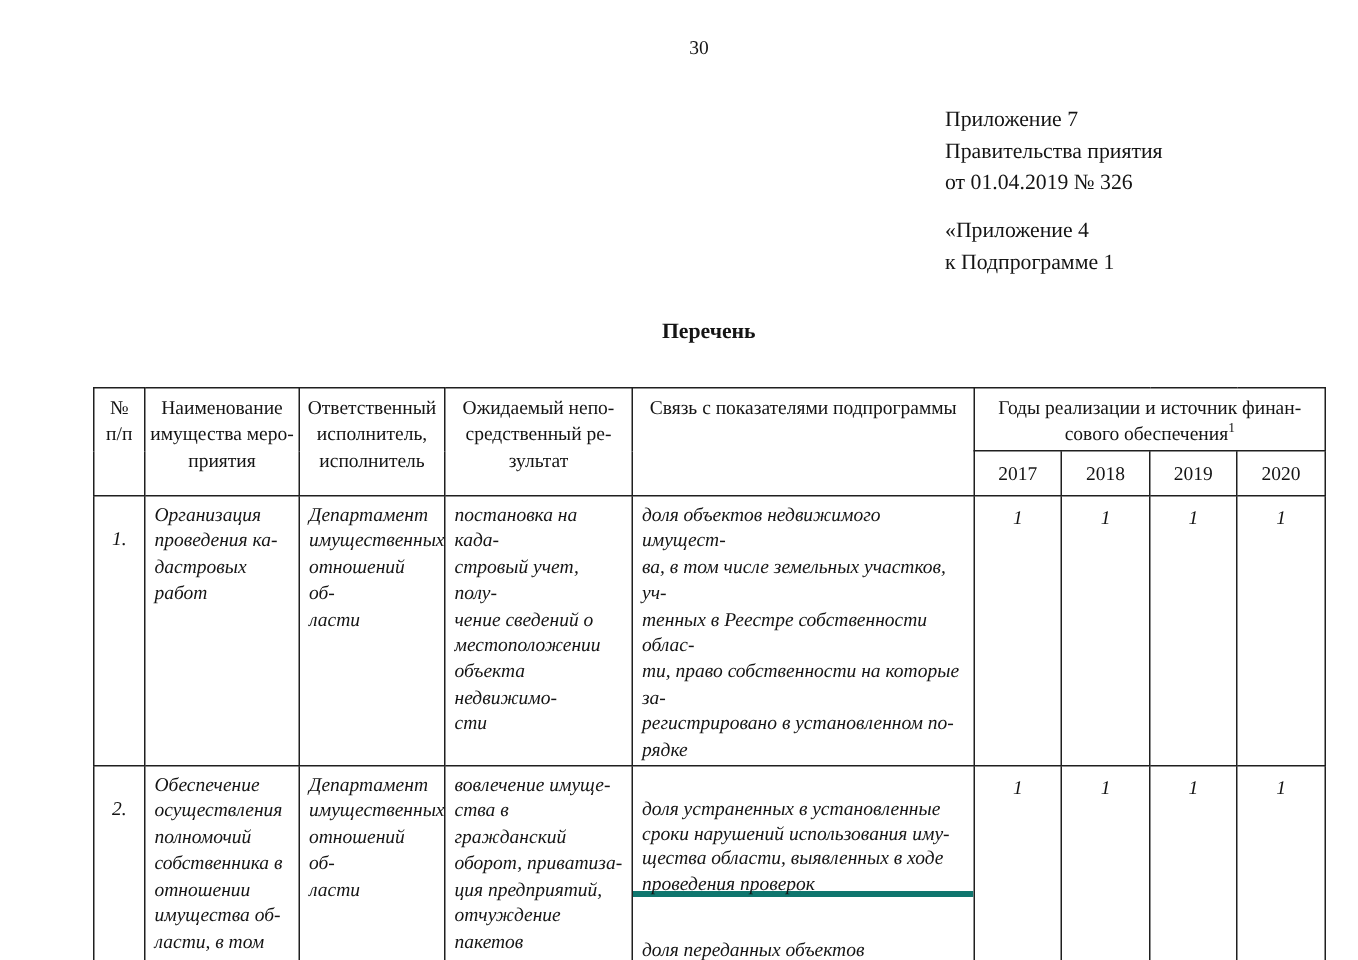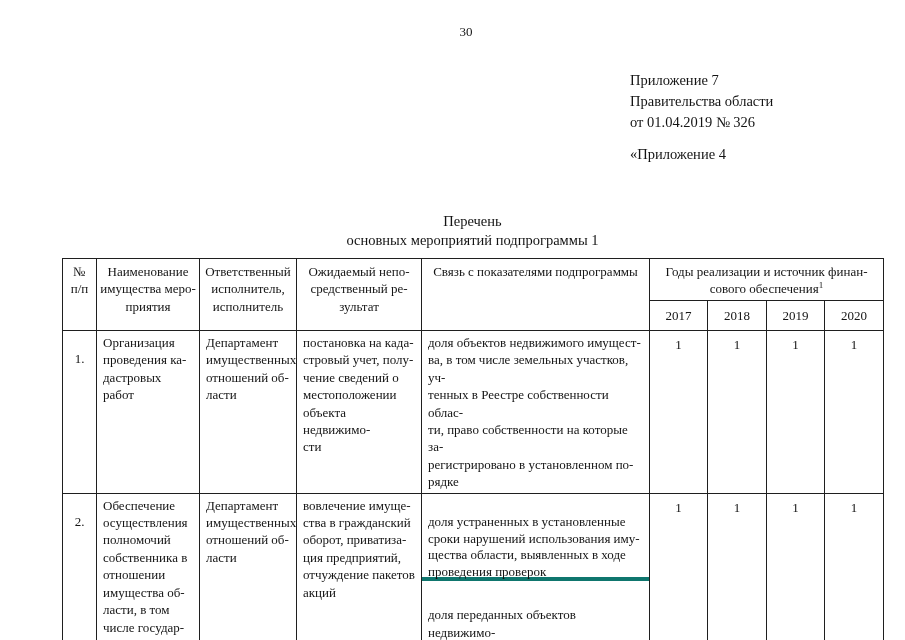--- a/index.html
+++ b/index.html
@@ -15,21 +15,21 @@
     transform:translateX(-50%);
     font-size:13px;
   }
   .appendix-block {
     position:absolute; left:630px; top:70px;
     font-size:14.5px; line-height:21px;
   }
   .appendix-gap { height:11px; }
   .doc-title {
     position:absolute; left:62px; top:212px; width:821px;
-    text-align:center; font-weight:normal;
+    text-align:center; font-weight:bold;
     font-size:14.5px; line-height:18.5px;
   }
   table.measures {
     position:absolute; left:62px; top:258px; width:821px;
     border-collapse:collapse; table-layout:fixed;
     font-size:13px; line-height:17.4px;
   }
   table.measures th, table.measures td {
     border:1px solid #1f1f1f;
     vertical-align:top;
@@ -37,49 +37,49 @@
     overflow:hidden;
   }
   table.measures { border:1.5px solid #1f1f1f; border-bottom-width:2px; }
   th {
     font-weight:normal; text-align:center;
     padding:4px 2px 2px;
   }
   tr.hdr-group { height:42px; }
   tr.hdr-years { height:30px; }
   tr.hdr-years th { vertical-align:middle; padding:0 2px; }
-  td { padding:3px 6px 2px; text-align:left; }
+  td { padding:3px 6px 2px; text-align:left;font-style:italic; }
   tr.body-row-1 { height:105px; }
   tr.body-row-2 { height:143px; }
   td.num-cell { text-align:center; padding-top:19px; }
   td.year-cell { text-align:center; padding-top:5px; }
   td.link-split { padding:0; }
   .link-sub1 {
     height:70px; border-bottom:4px solid #0f766e;
     padding:3px 6px 0; line-height:16.5px;
   }
   .link-sub2 { padding:8px 6px 2px; }
   sup.fn { font-size:9px; line-height:0; vertical-align:super; }
 </style>
 </head>
 <body>
 
 <div class="page-number">30</div>
 
 <div class="appendix-block">
   <div>Приложение 7</div>
-  <div>Правительства области</div>
+  <div>Правительства приятия</div>
   <div>от 01.04.2019 № 326</div>
   <div class="appendix-gap"></div>
   <div>«Приложение 4</div>
+  <div>к Подпрограмме 1</div>
 </div>
 
 <div class="doc-title">
   <div>Перечень</div>
-  <div>основных мероприятий подпрограммы 1</div>
 </div>
 
 <table class="measures">
   <colgroup>
     <col style="width:34px">
       <col style="width:103px">
       <col style="width:97px">
     <col style="width:125px">
       <col style="width:228px">
     <col style="width:58px">

